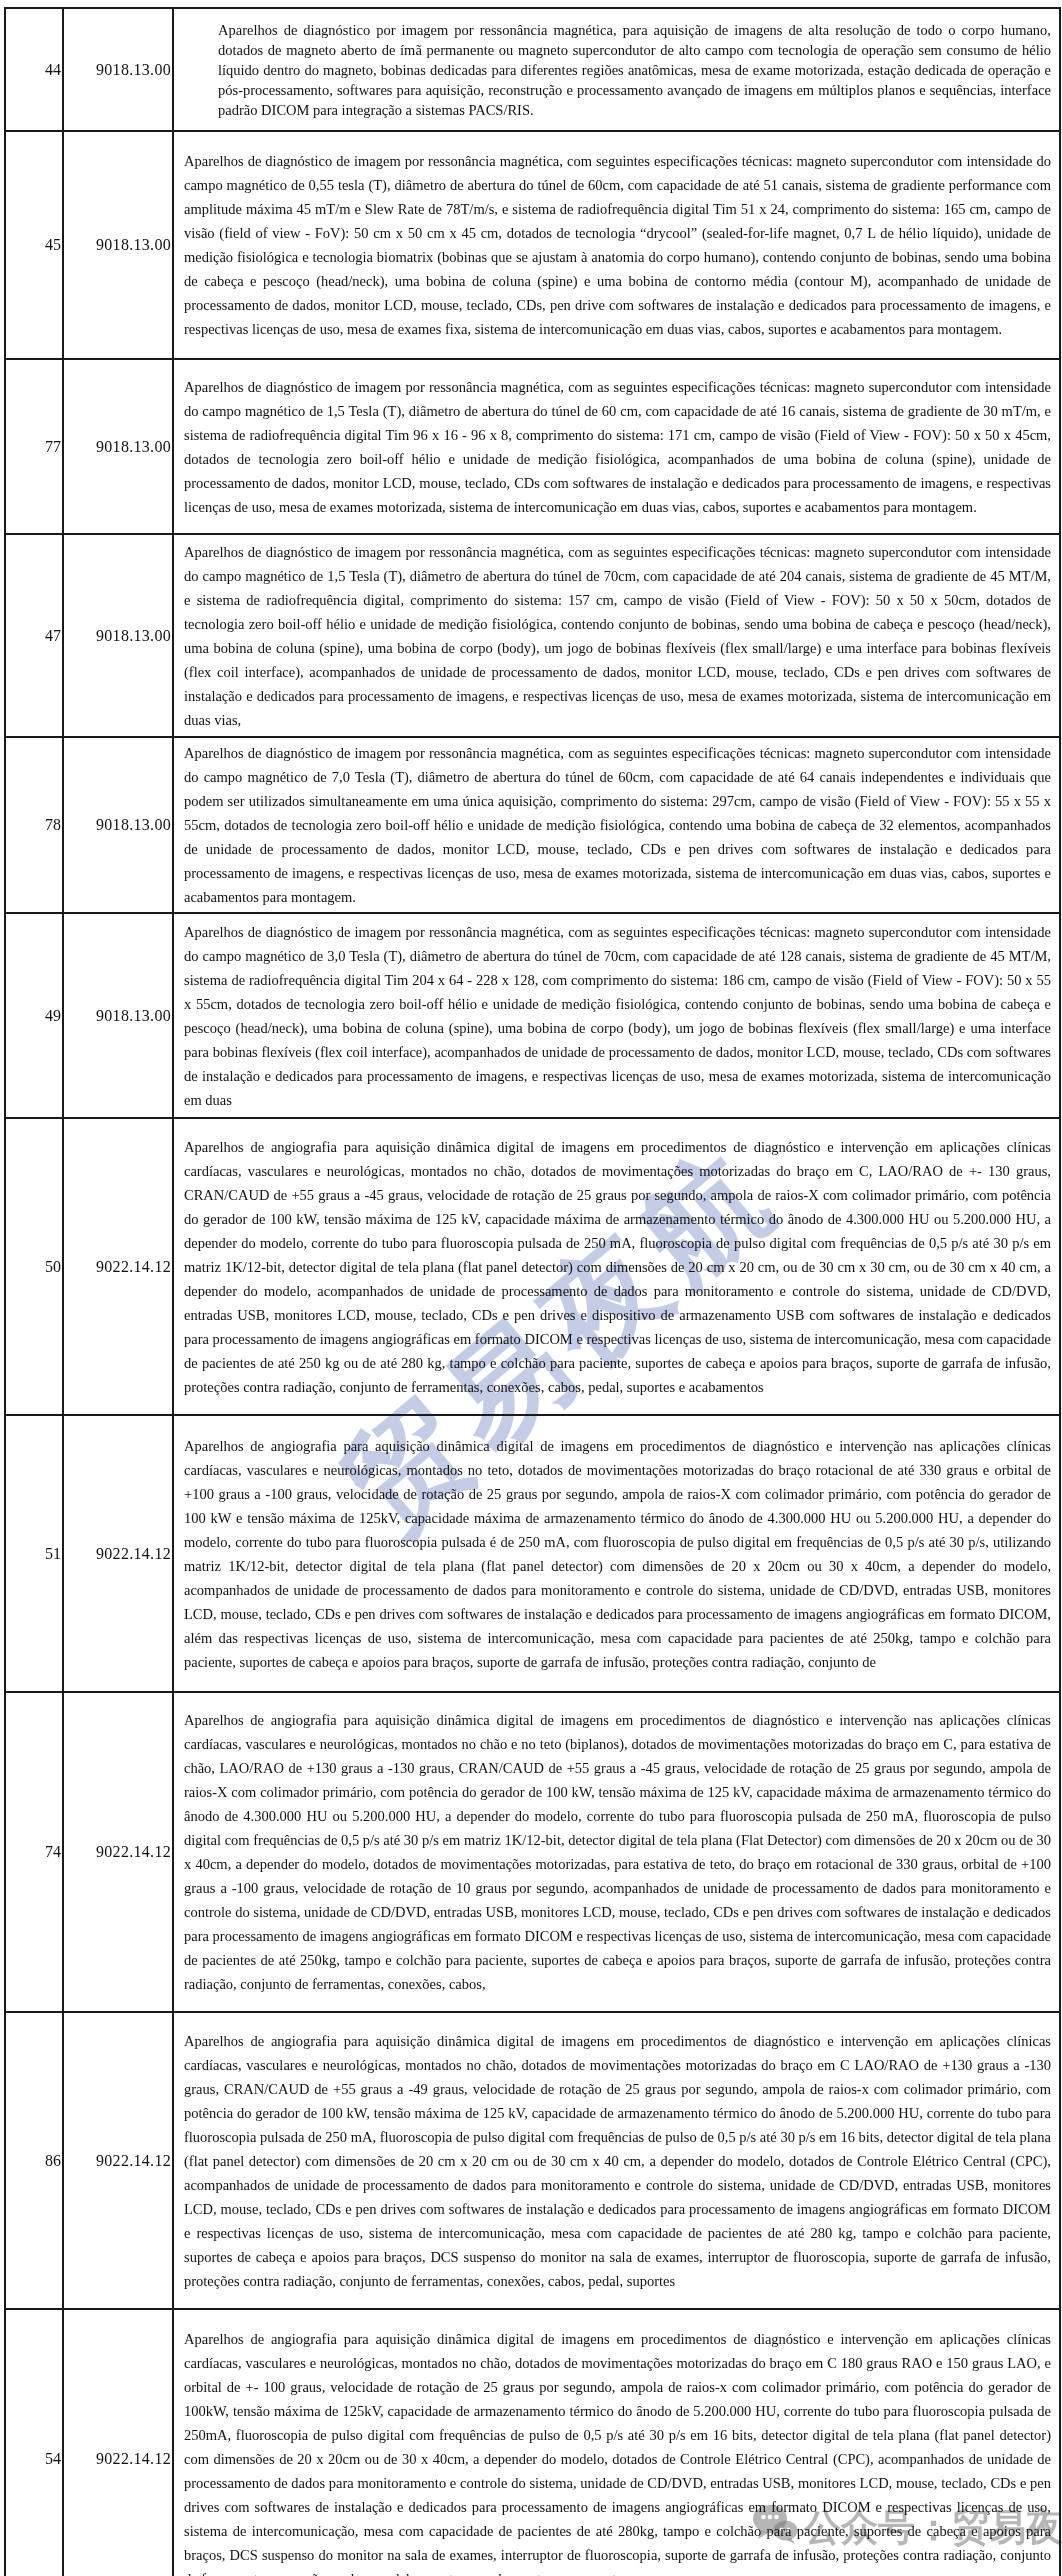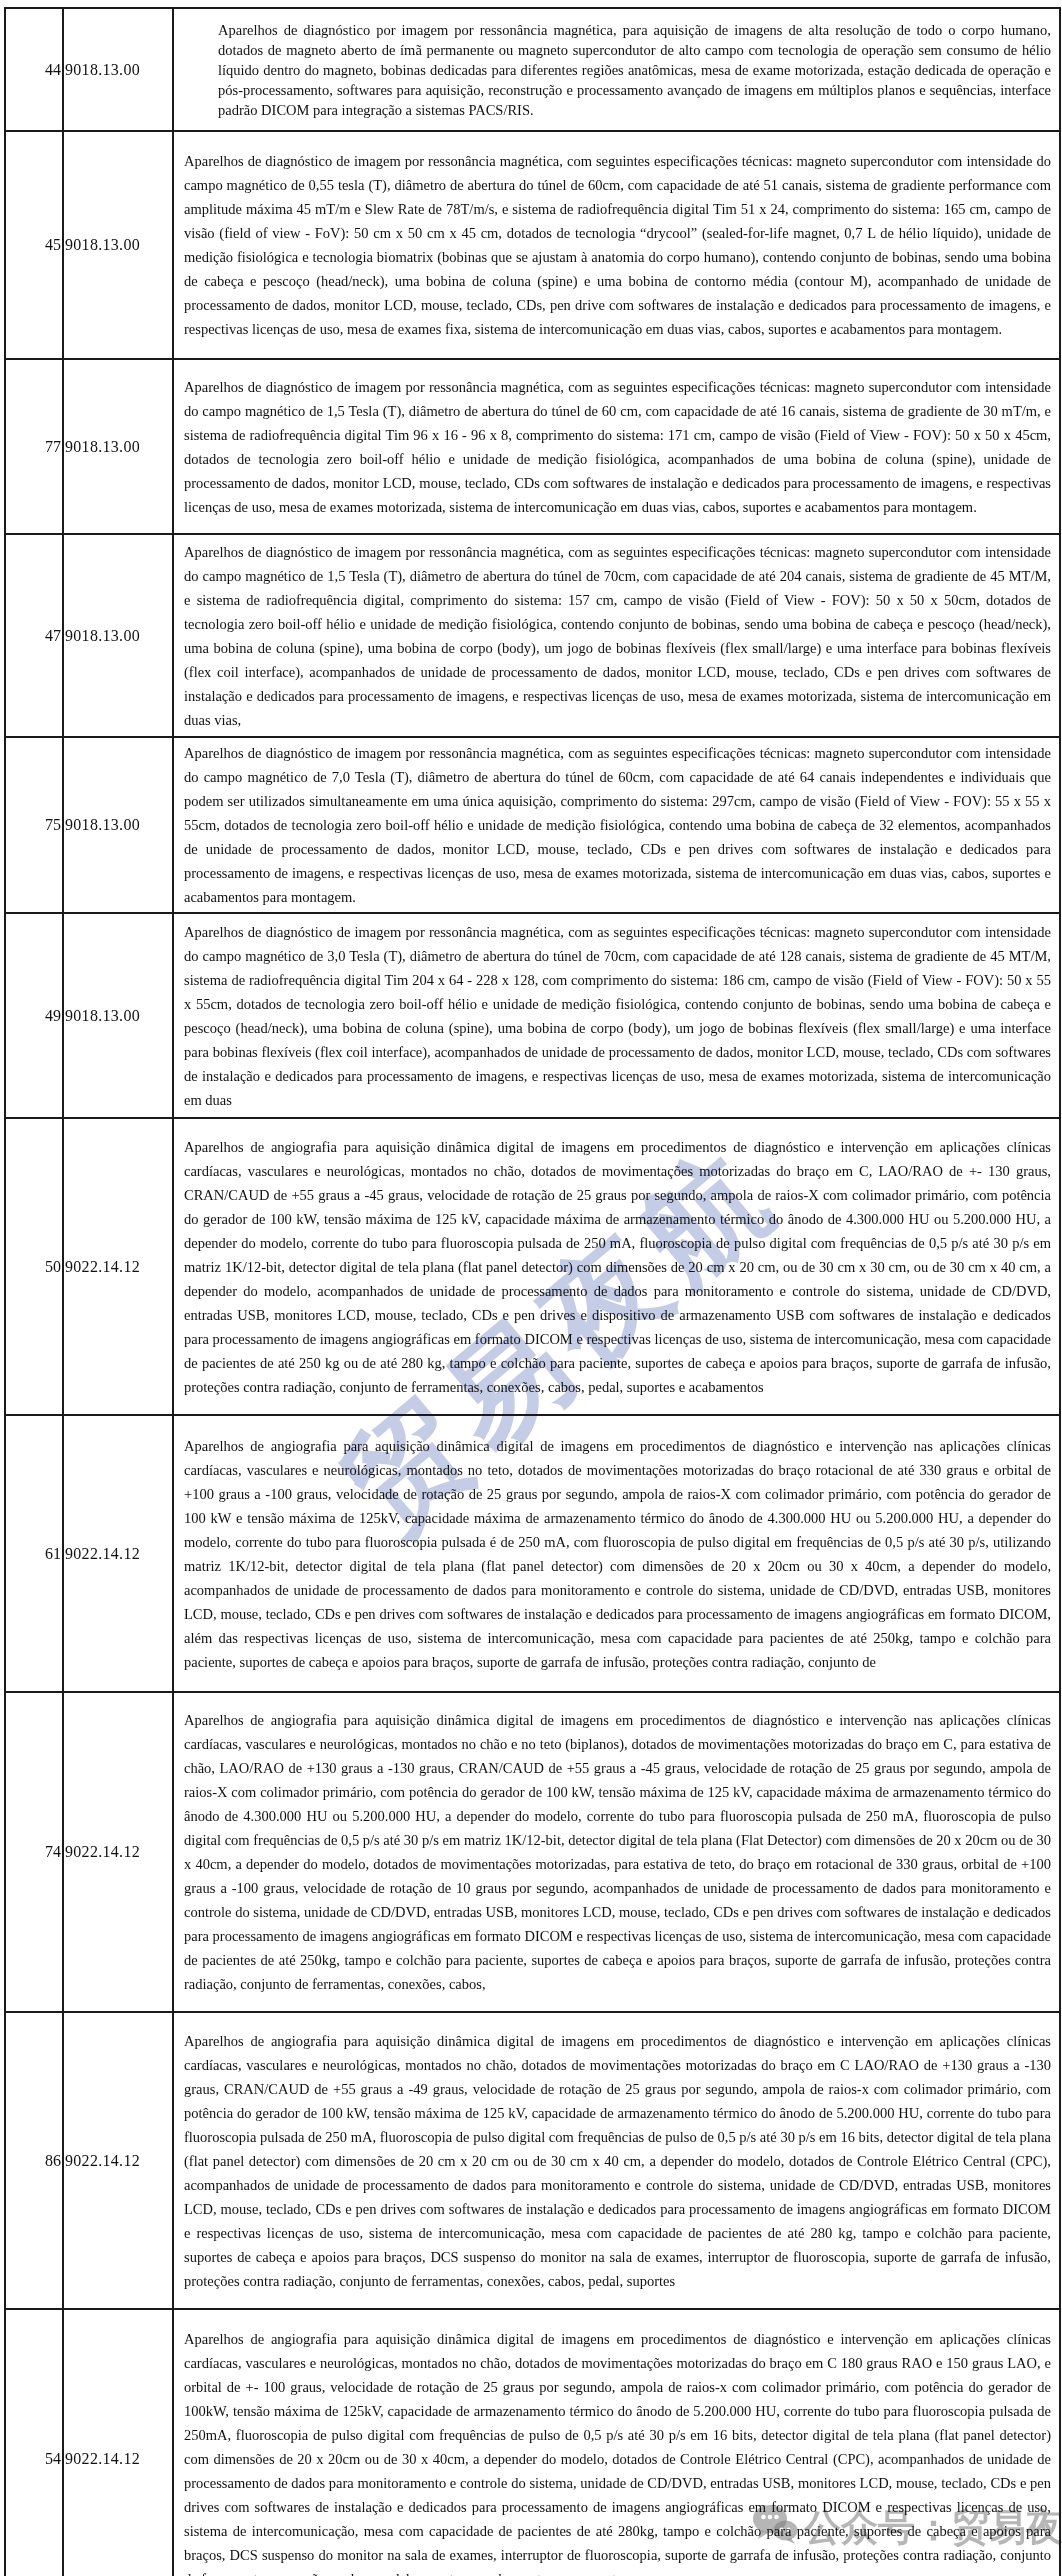--- a/index.html
+++ b/index.html
@@ -14,21 +14,21 @@
   .wm-badge{position:absolute;left:752px;top:2503px;z-index:1;display:flex;align-items:center;gap:6px;
             color:rgba(122,122,122,0.55);font-family:"DejaVu Sans", sans-serif;
             font-size:37px;font-weight:700;white-space:nowrap;pointer-events:none;}
   .wm-badge svg{flex:0 0 auto;}
 
   table.doc{position:absolute;left:4px;top:7px;width:1055px;z-index:2;
             border-collapse:collapse;table-layout:fixed;background:transparent;}
   col.c-item{width:58px;} col.c-code{width:110px;} col.c-desc{width:887px;}
   td{border:2px solid #1a1a1a;vertical-align:middle;overflow:hidden;background:transparent;}
   td.item{ text-align:right;font-size:16px;}
-  td.code{ text-align:left;font-size:16px;letter-spacing:0.3px;margin-left:23px;}
+  td.code{ text-align:right;font-size:16px;letter-spacing:0.3px;margin-left:23px;}
   td.desc{ text-align:justify;font-size:14.5px;padding:2px 8px 2px 10px;line-height:24px;}
 
   tr.r0 td{height:117px;} tr.r0 td.desc{line-height:20px;padding-left:44px;}
   tr.r1 td{height:222px;}
   tr.r2 td{height:169px;}
   tr.r3 td{height:197px;}
   tr.r4 td{height:170px;}
   tr.r5 td{height:199px;}
   tr.r6 td{height:291px;}
   tr.r7 td{height:271px;}
@@ -64,36 +64,36 @@
         <td class="item">77</td>
         <td class="code">9018.13.00</td>
         <td class="desc">Aparelhos de diagnóstico de imagem por ressonância magnética, com as seguintes especificações técnicas: magneto supercondutor com intensidade do campo magnético de 1,5 Tesla (T), diâmetro de abertura do túnel de 60 cm, com capacidade de até 16 canais, sistema de gradiente de 30 mT/m, e sistema de radiofrequência digital Tim 96 x 16 - 96 x 8, comprimento do sistema: 171 cm, campo de visão (Field of View - FOV): 50 x 50 x 45cm, dotados de tecnologia zero boil-off hélio e unidade de medição fisiológica, acompanhados de uma bobina de coluna (spine), unidade de processamento de dados, monitor LCD, mouse, teclado, CDs com softwares de instalação e dedicados para processamento de imagens, e respectivas licenças de uso, mesa de exames motorizada, sistema de intercomunicação em duas vias, cabos, suportes e acabamentos para montagem.</td>
       </tr>
       <tr class="r3">
         <td class="item">47</td>
         <td class="code">9018.13.00</td>
         <td class="desc">Aparelhos de diagnóstico de imagem por ressonância magnética, com as seguintes especificações técnicas: magneto supercondutor com intensidade do campo magnético de 1,5 Tesla (T), diâmetro de abertura do túnel de 70cm, com capacidade de até 204 canais, sistema de gradiente de 45 MT/M, e sistema de radiofrequência digital, comprimento do sistema: 157 cm, campo de visão (Field of View - FOV): 50 x 50 x 50cm, dotados de tecnologia zero boil-off hélio e unidade de medição fisiológica, contendo conjunto de bobinas, sendo uma bobina de cabeça e pescoço (head/neck), uma bobina de coluna (spine), uma bobina de corpo (body), um jogo de bobinas flexíveis (flex small/large) e uma interface para bobinas flexíveis (flex coil interface), acompanhados de unidade de processamento de dados, monitor LCD, mouse, teclado, CDs e pen drives com softwares de instalação e dedicados para processamento de imagens, e respectivas licenças de uso, mesa de exames motorizada, sistema de intercomunicação em duas vias,</td>
       </tr>
       <tr class="r4">
-        <td class="item">75</td>
+        <td class="item">78</td>
         <td class="code">9018.13.00</td>
         <td class="desc">Aparelhos de diagnóstico de imagem por ressonância magnética, com as seguintes especificações técnicas: magneto supercondutor com intensidade do campo magnético de 7,0 Tesla (T), diâmetro de abertura do túnel de 60cm, com capacidade de até 64 canais independentes e individuais que podem ser utilizados simultaneamente em uma única aquisição, comprimento do sistema: 297cm, campo de visão (Field of View - FOV): 55 x 55 x 55cm, dotados de tecnologia zero boil-off hélio e unidade de medição fisiológica, contendo uma bobina de cabeça de 32 elementos, acompanhados de unidade de processamento de dados, monitor LCD, mouse, teclado, CDs e pen drives com softwares de instalação e dedicados para processamento de imagens, e respectivas licenças de uso, mesa de exames motorizada, sistema de intercomunicação em duas vias, cabos, suportes e acabamentos para montagem.</td>
       </tr>
       <tr class="r5">
         <td class="item">49</td>
         <td class="code">9018.13.00</td>
         <td class="desc">Aparelhos de diagnóstico de imagem por ressonância magnética, com as seguintes especificações técnicas: magneto supercondutor com intensidade do campo magnético de 3,0 Tesla (T), diâmetro de abertura do túnel de 70cm, com capacidade de até 128 canais, sistema de gradiente de 45 MT/M,  sistema de radiofrequência digital Tim 204 x 64 - 228 x 128, com comprimento do sistema: 186 cm, campo de visão (Field of View - FOV): 50 x 55  x 55cm, dotados de tecnologia zero boil-off hélio e unidade de medição fisiológica, contendo conjunto de bobinas, sendo uma bobina de cabeça e pescoço (head/neck), uma bobina de coluna (spine), uma bobina de corpo (body), um jogo de bobinas flexíveis (flex small/large) e uma interface para bobinas flexíveis (flex coil interface), acompanhados de unidade de processamento de dados, monitor LCD, mouse, teclado, CDs com softwares de instalação e dedicados para processamento de imagens, e respectivas licenças de uso, mesa de exames motorizada, sistema de intercomunicação em duas</td>
       </tr>
       <tr class="r6">
         <td class="item">50</td>
         <td class="code">9022.14.12</td>
         <td class="desc">Aparelhos de angiografia para aquisição dinâmica digital de imagens em procedimentos de diagnóstico e intervenção em aplicações clínicas cardíacas, vasculares e neurológicas, montados no chão, dotados de movimentações motorizadas do braço em C, LAO/RAO de +- 130 graus, CRAN/CAUD de +55 graus a -45 graus, velocidade de rotação de 25 graus por segundo, ampola de raios-X com colimador primário, com potência do gerador de 100 kW, tensão máxima de 125 kV, capacidade máxima de armazenamento térmico do ânodo de 4.300.000 HU ou 5.200.000 HU, a depender do modelo, corrente do tubo para fluoroscopia pulsada de 250 mA, fluoroscopia de pulso digital com frequências de 0,5 p/s até 30 p/s em matriz 1K/12-bit, detector digital de tela plana (flat panel detector) com dimensões de 20 cm x 20 cm, ou de 30 cm x 30 cm, ou de 30 cm x 40 cm, a depender do modelo, acompanhados de unidade de processamento de dados para monitoramento e controle do sistema, unidade de CD/DVD, entradas USB, monitores LCD, mouse, teclado, CDs e pen drives e dispositivo de armazenamento USB com softwares de instalação e dedicados para processamento de imagens angiográficas em formato DICOM e respectivas licenças de uso, sistema de intercomunicação, mesa com capacidade de pacientes de até 250 kg ou de até 280 kg, tampo e colchão para paciente, suportes de cabeça e apoios para braços, suporte de garrafa de infusão, proteções contra radiação, conjunto de ferramentas, conexões, cabos, pedal, suportes e acabamentos</td>
       </tr>
       <tr class="r7">
-        <td class="item">61</td>
+        <td class="item">51</td>
         <td class="code">9022.14.12</td>
         <td class="desc">Aparelhos de angiografia para aquisição dinâmica digital de imagens em procedimentos de diagnóstico e intervenção nas aplicações clínicas cardíacas, vasculares e neurológicas, montados no teto, dotados de movimentações motorizadas do braço rotacional de até 330 graus e orbital de +100 graus a -100 graus, velocidade de rotação de 25 graus por segundo, ampola de raios-X com colimador primário, com potência do gerador de 100 kW e tensão máxima de 125kV, capacidade máxima de armazenamento térmico do ânodo de 4.300.000 HU ou  5.200.000 HU, a depender do modelo, corrente do tubo para fluoroscopia pulsada é de 250 mA, com fluoroscopia de pulso digital em frequências de 0,5 p/s até 30 p/s, utilizando matriz 1K/12-bit, detector digital de tela plana (flat panel detector) com dimensões de 20  x 20cm ou 30 x 40cm, a depender do modelo, acompanhados de unidade de processamento de dados para monitoramento e controle do sistema, unidade de CD/DVD, entradas USB, monitores LCD, mouse, teclado, CDs e pen drives com softwares de instalação e dedicados para processamento de imagens angiográficas em formato DICOM, além das respectivas licenças de uso, sistema de intercomunicação, mesa com capacidade para pacientes de até 250kg, tampo e colchão para paciente, suportes de cabeça e apoios para braços, suporte de garrafa de infusão, proteções contra radiação, conjunto de</td>
       </tr>
       <tr class="r8">
         <td class="item">74</td>
         <td class="code">9022.14.12</td>
         <td class="desc">Aparelhos de angiografia para aquisição dinâmica digital de imagens em procedimentos de diagnóstico e intervenção nas aplicações clínicas cardíacas, vasculares e neurológicas, montados no chão e no teto (biplanos), dotados de movimentações motorizadas do braço em C, para estativa de chão, LAO/RAO de +130 graus a -130 graus, CRAN/CAUD de +55 graus a -45 graus, velocidade de rotação de 25 graus por segundo, ampola de raios-X com colimador primário, com potência do gerador de 100 kW, tensão máxima de 125 kV, capacidade máxima de armazenamento térmico do ânodo de 4.300.000 HU ou 5.200.000 HU, a depender do modelo, corrente do tubo para fluoroscopia pulsada de 250 mA, fluoroscopia de pulso digital com frequências de 0,5 p/s até 30 p/s em matriz 1K/12-bit, detector digital de tela plana (Flat Detector) com dimensões de 20 x 20cm ou de 30 x 40cm, a depender do modelo, dotados de movimentações motorizadas, para estativa de teto, do braço em rotacional de 330 graus, orbital de +100 graus a -100 graus, velocidade de rotação de 10 graus por segundo, acompanhados de unidade de processamento de dados para monitoramento e controle do sistema, unidade de CD/DVD, entradas USB, monitores LCD, mouse, teclado, CDs e pen drives com softwares de instalação e dedicados para processamento de imagens angiográficas em formato DICOM e respectivas licenças de uso, sistema de intercomunicação, mesa com capacidade de pacientes de até 250kg, tampo e colchão para paciente, suportes de cabeça e apoios para braços, suporte de garrafa de infusão, proteções contra radiação, conjunto de ferramentas, conexões, cabos,</td>
       </tr>
       <tr class="r9">
         <td class="item">86</td>

